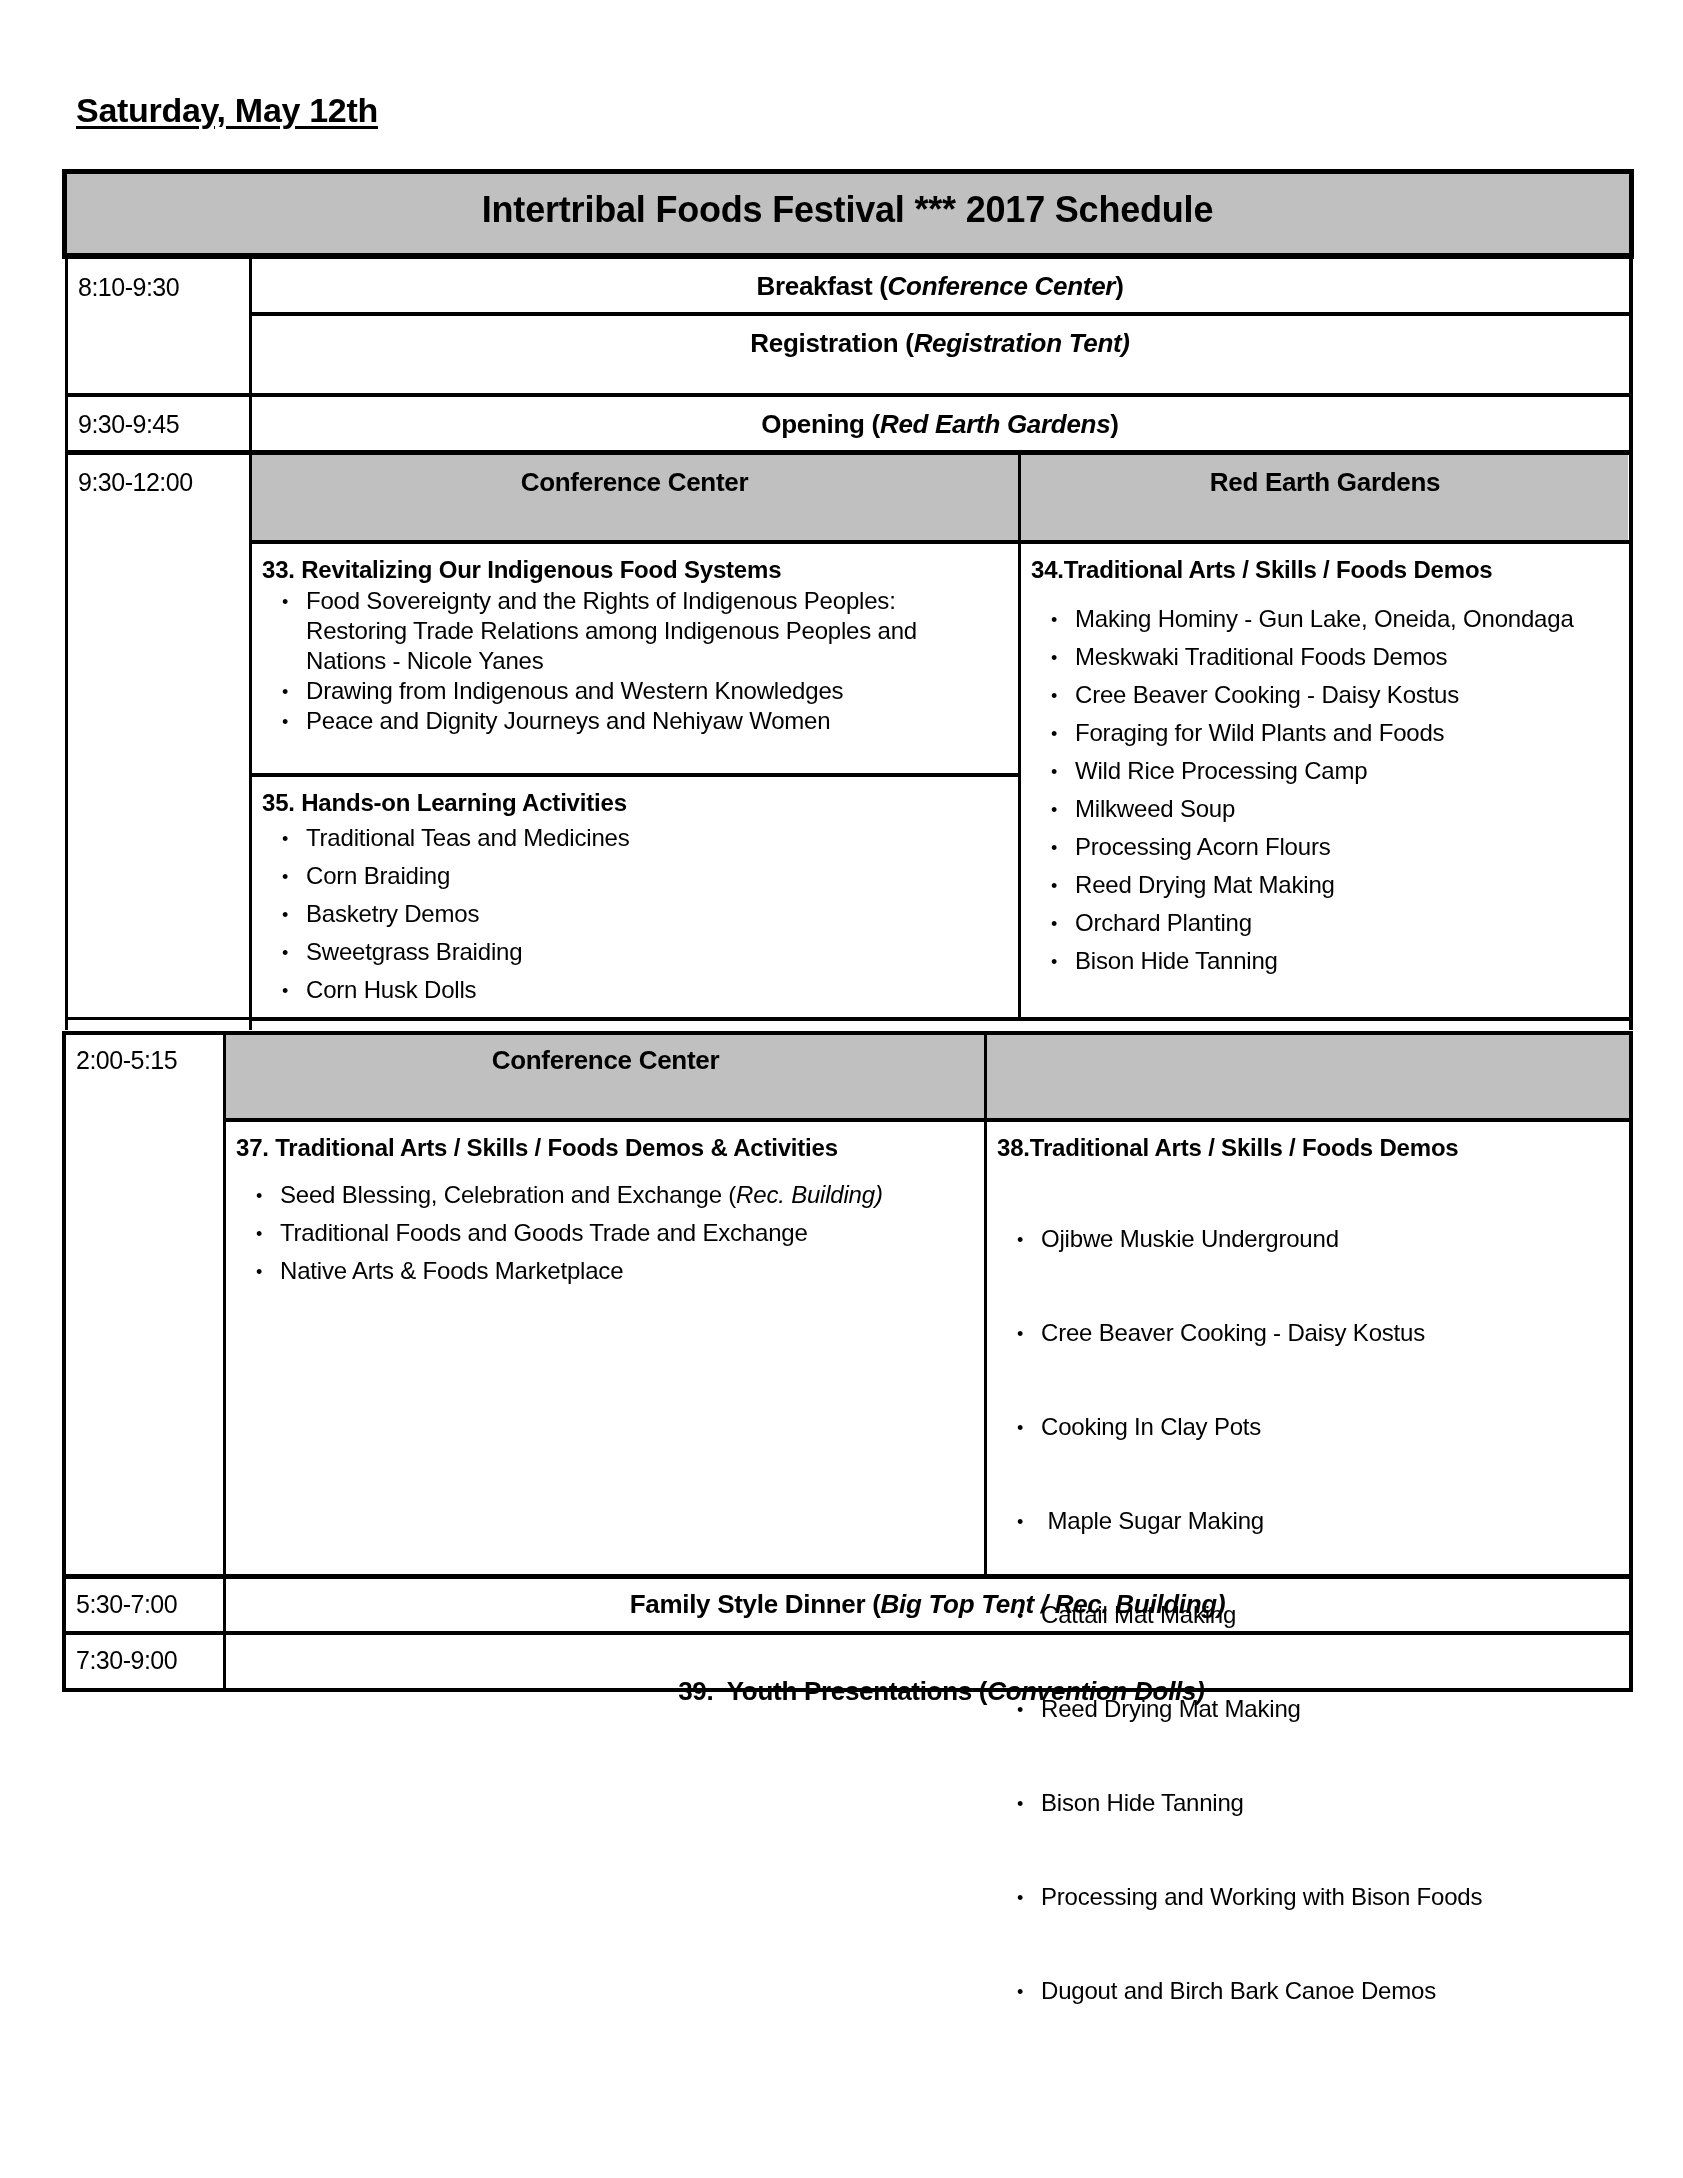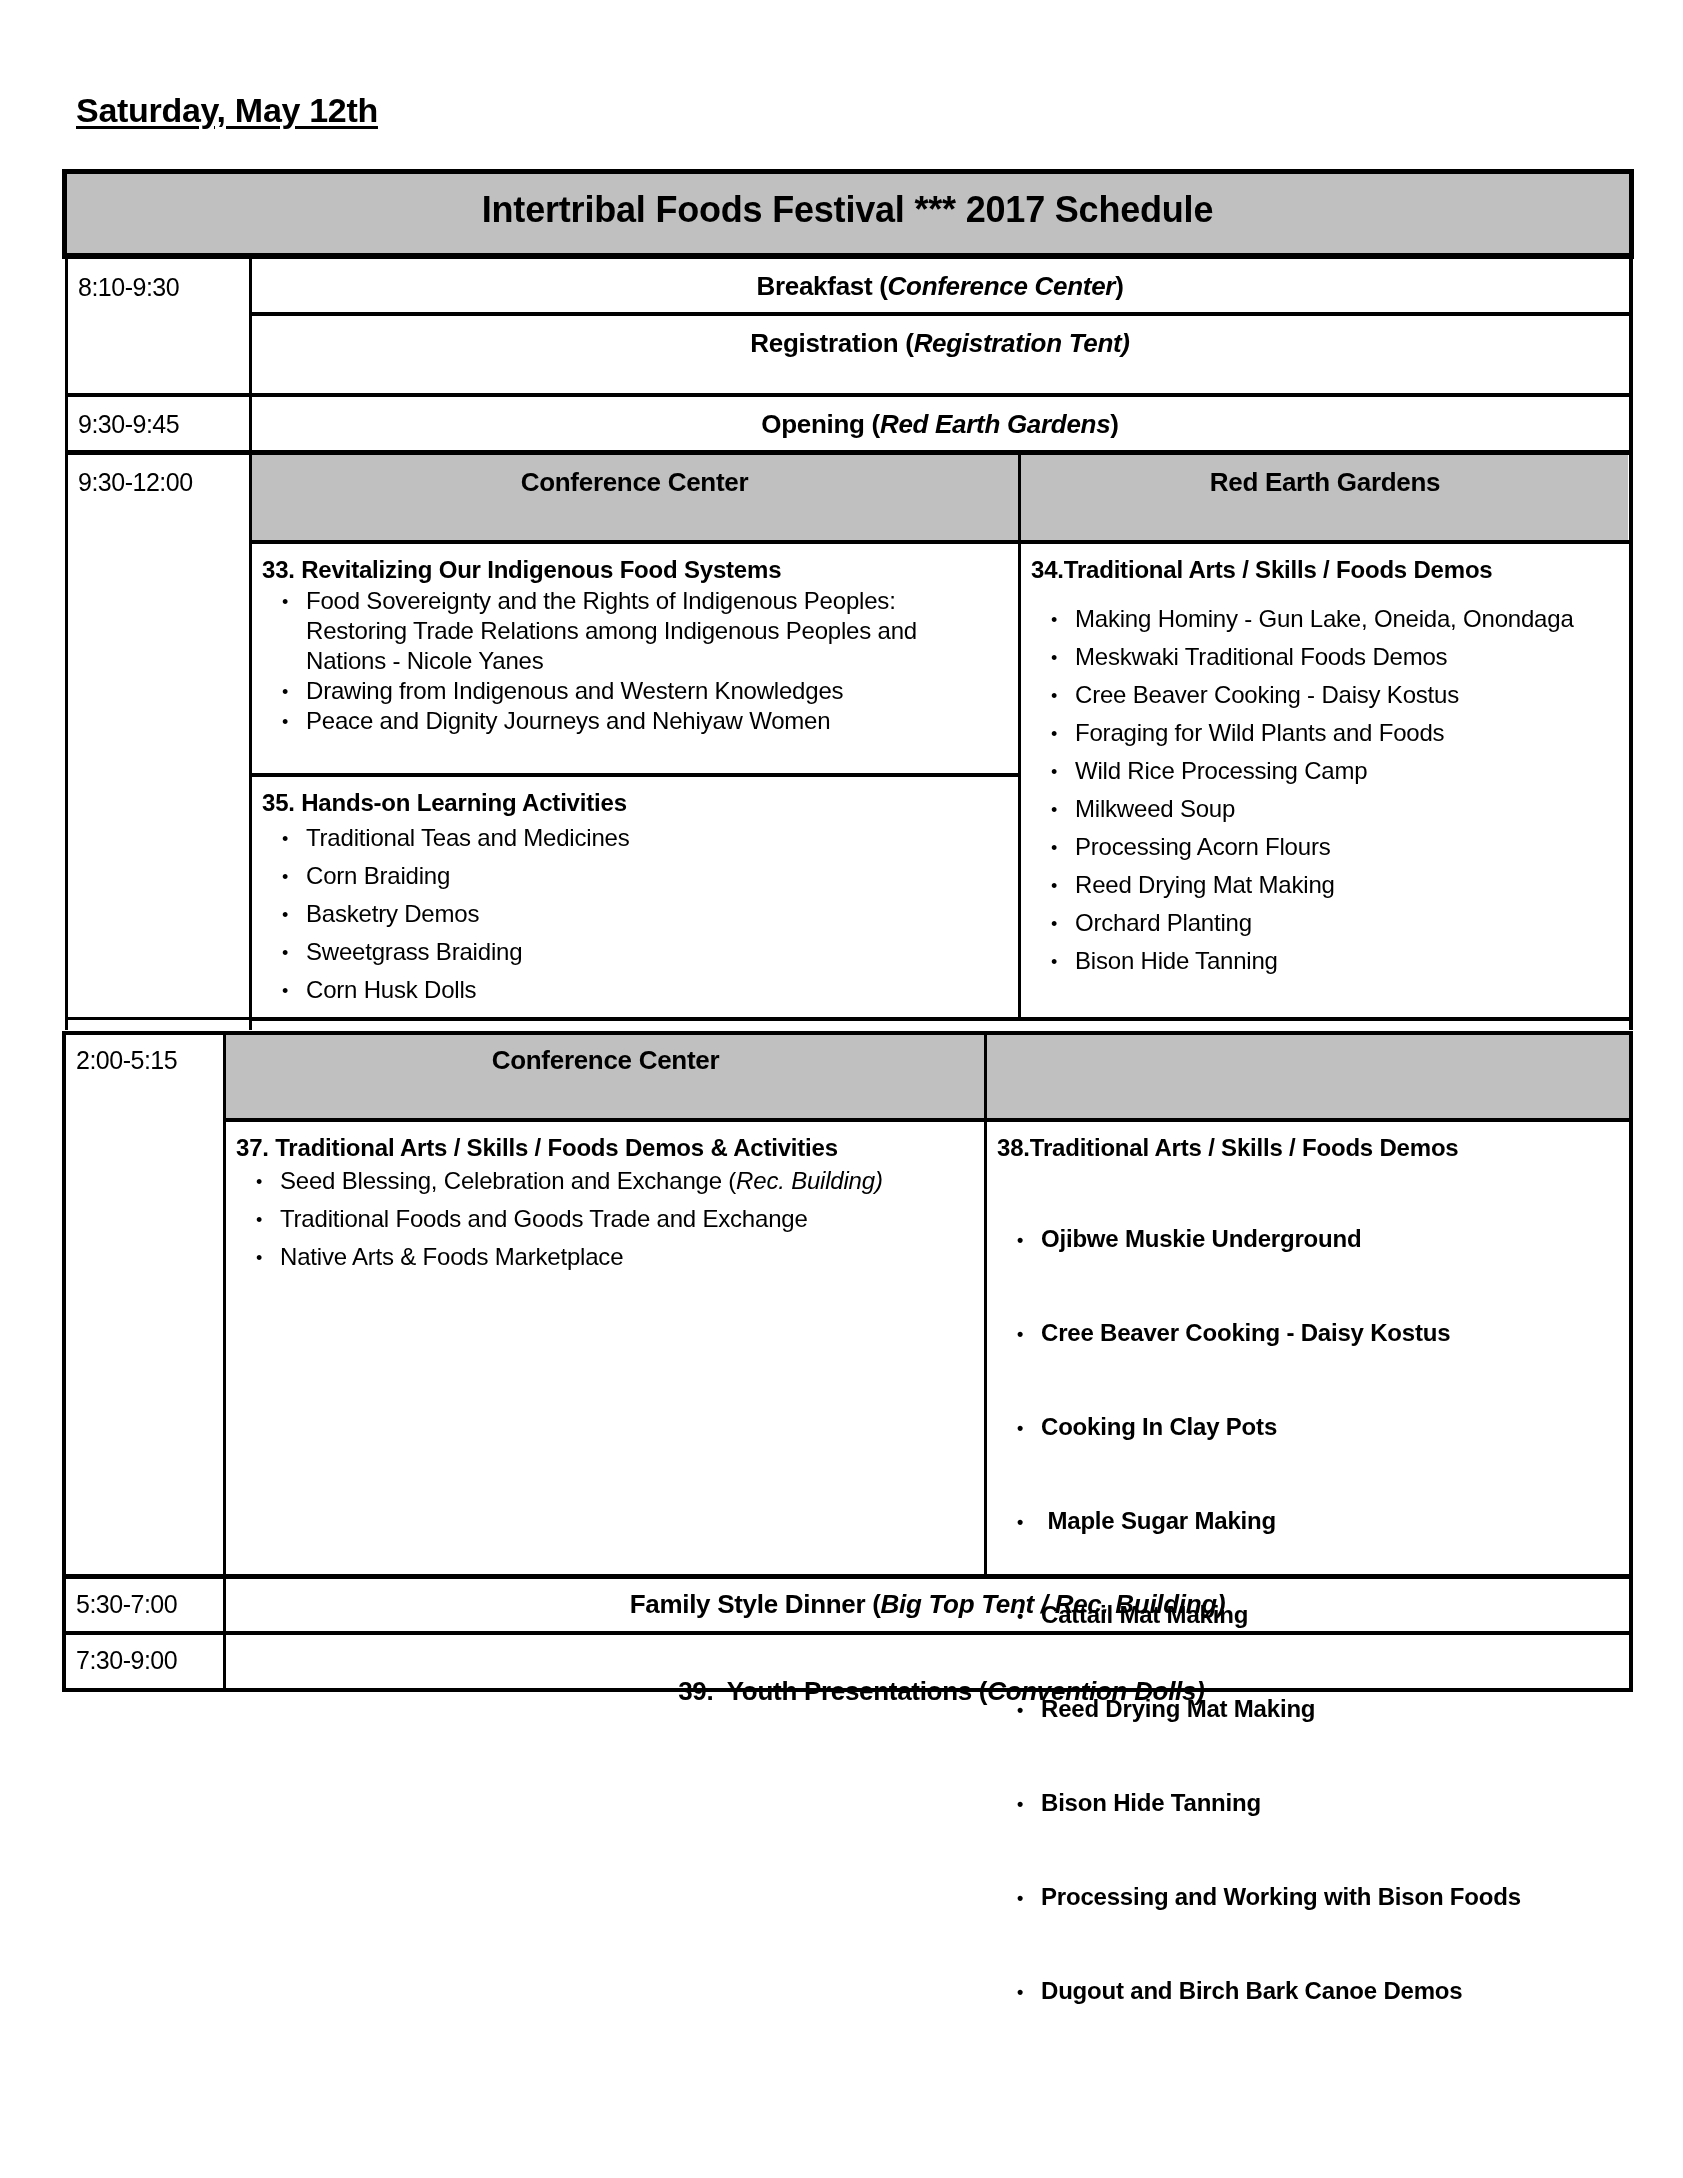--- a/index.html
+++ b/index.html
@@ -111,31 +111,31 @@
   <div class="abs line" style="left:223px; top:1031px; width:3px; height:661px;"></div>
 
   <div class="abs time" style="left:76px; top:1046px;">2:00-5:15</div>
   <div class="abs gray" style="left:226px; top:1035px; width:1403px; height:85px;"></div>
   <div class="abs center-bold" style="left:226px; top:1045px; width:759px;">Conference Center</div>
   <div class="abs center-bold" style="left:988px; top:1045px; width:641px;"></div>
   <div class="abs line" style="left:984px; top:1035px; width:3px; height:542px;"></div>
   <div class="abs line" style="left:223px; top:1118px; width:1410px; height:4px;"></div>
 
   <div class="abs" style="left:236px; top:1134px; width:743px;">
-    <div class="session-title" style="margin-bottom:0;">37. Traditional Arts / Skills / Foods Demos &amp; Activities</div>
+    <div class="session-title" style="margin-bottom:14px;">37. Traditional Arts / Skills / Foods Demos &amp; Activities</div>
     <ul class="items loose">
       <li><span>Seed Blessing, Celebration and Exchange (</span><i>Rec. Building)</i></li>
       <li><span>Traditional Foods and Goods Trade and Exchange</span><i></i></li>
       <li><span>Native Arts &amp; Foods Marketplace</span><i></i></li>
     </ul>
   </div>
 
   <div class="abs" style="left:997px; top:1134px; width:624px;">
     <div class="session-title" style="margin-bottom:2px;">38.Traditional Arts / Skills / Foods Demos</div>
-    <ul class="items loose" style="white-space:pre;font-weight:bold;">
+    <ul class="items loose" style="white-space:pre;">
       <li>Ojibwe Muskie Underground</li>
       <li>Cree Beaver Cooking - Daisy Kostus</li>
       <li>Cooking In Clay Pots</li>
       <li> Maple Sugar Making</li>
       <li>Cattail Mat Making</li>
       <li>Reed Drying Mat Making</li>
       <li>Bison Hide Tanning</li>
       <li>Processing and Working with Bison Foods</li>
       <li>Dugout and Birch Bark Canoe Demos</li>
     </ul>

